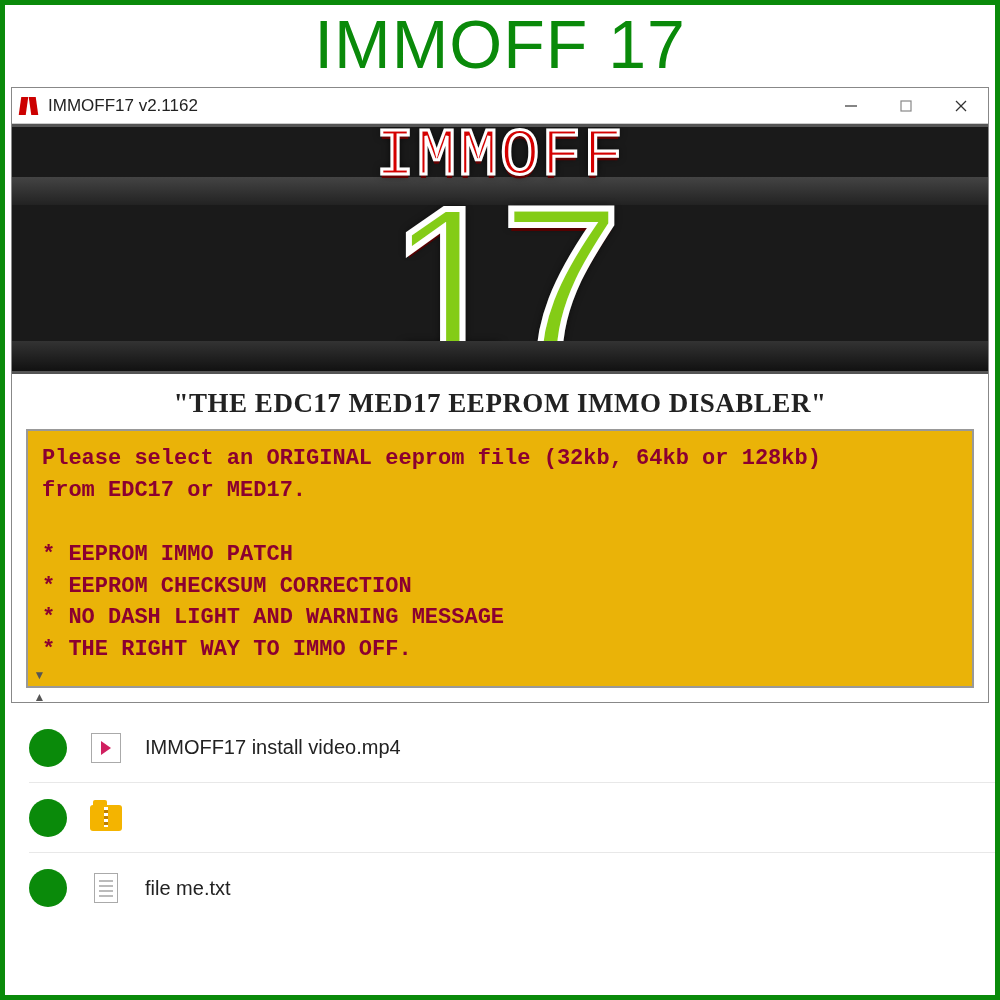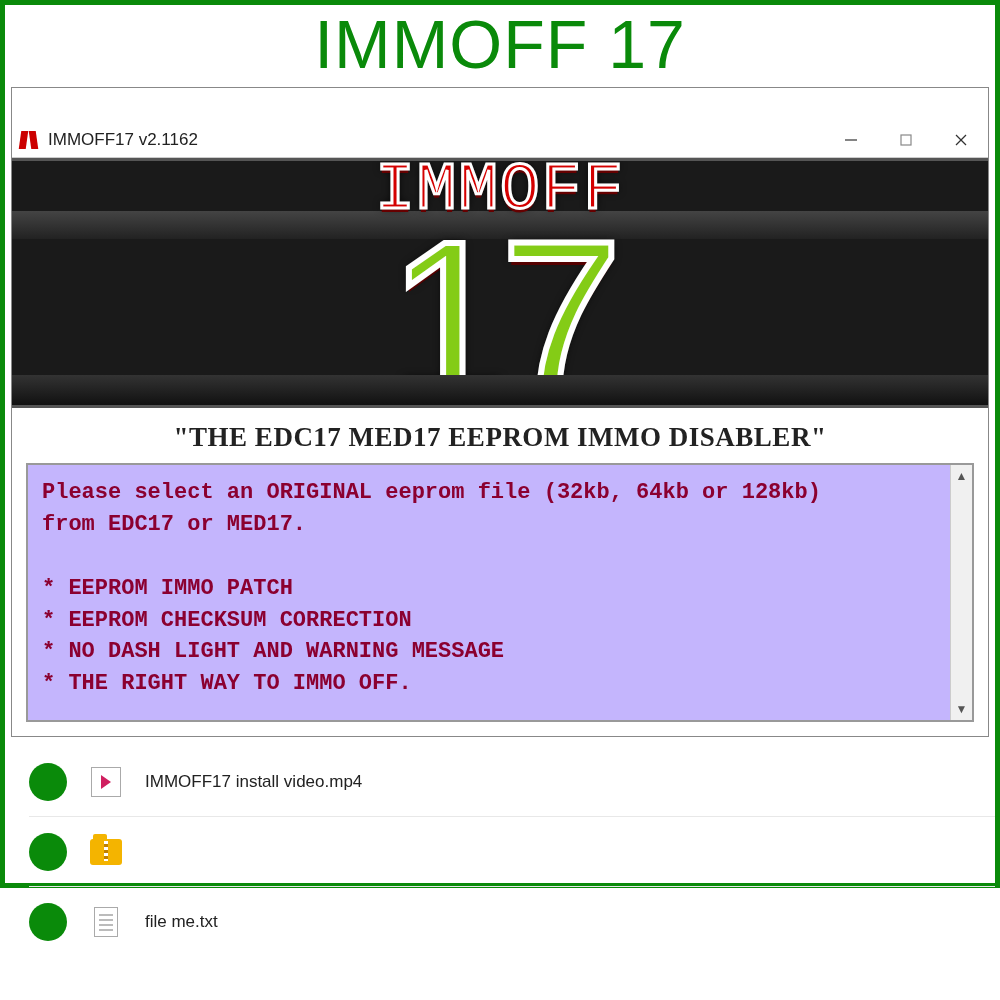--- a/index.html
+++ b/index.html
@@ -5,21 +5,21 @@
   * { margin: 0; padding: 0; box-sizing: border-box; }
   body {
     width: 1000px;
     height: 1000px;
     background: #fff;
     font-family: "Segoe UI", Arial, sans-serif;
     overflow: hidden;
   }
   .main-wrap {
     width: 1000px;
-    height: 888px;
+    height: 1000px;
     border: 5px solid #0a8a0a;
     background: #fff;
     display: flex;
     flex-direction: column;
   }
   .page-title {
     text-align: center;
     color: #0a8a0a;
     font-size: 68px;
     font-weight: 500;
@@ -36,21 +36,20 @@
     display: flex;
     flex-direction: column;
   }
   .titlebar {
     display: flex;
     align-items: center;
     height: 36px;
     background: #fff;
     border-bottom: 1px solid #ccc;
     padding: 0 0 0 8px;
-    margin-top: 34px;
   }
   .titlebar .app-icon {
     width: 20px; height: 18px;
     margin-right: 8px;
     position: relative;
   }
   .titlebar .app-icon .bar1 { position:absolute; left:0; top:0; width:7px; height:18px; background:#c00; transform: skewX(-8deg);}
   .titlebar .app-icon .bar2 { position:absolute; left:10px; top:0; width:7px; height:18px; background:#c00; transform: skewX(8deg);}
   .titlebar .title-text {
     font-size: 17px;
@@ -119,22 +118,23 @@
     font-weight: bold;
     color: #222;
     letter-spacing: 0.5px;
   }
 
   
   .textbox-wrap {
     margin: 0 14px 14px 14px;
     border: 2px solid #999;
     position: relative;
-    background: #c4b5fd;
-    display: flex;
+    background: #eab308;
+    display: flex;
+    flex-direction: column;
   }
   .textbox {
     flex: 1;
     padding: 12px 8px 20px 14px;
     font-family: "Courier New", monospace;
     font-size: 22px;
     font-weight: bold;
     color: #8b0030;
     line-height: 1.45;
     white-space: pre-wrap;
@@ -173,21 +173,21 @@
     border-radius: 50%;
     background: #0a8a0a;
     flex-shrink: 0;
   }
   .file-icon {
     width: 34px; height: 34px;
     display:flex; align-items:center; justify-content:center;
     flex-shrink: 0;
   }
   .file-label {
-    font-size: 17px;
+    font-size: 20px;
     color: #222;
   }
   
   .vid-icon {
     width: 30px; height: 30px;
     border: 1px solid #aaa;
     display:flex; align-items:center; justify-content:center;
     background:#fff;
   }
   .vid-icon .tri {

